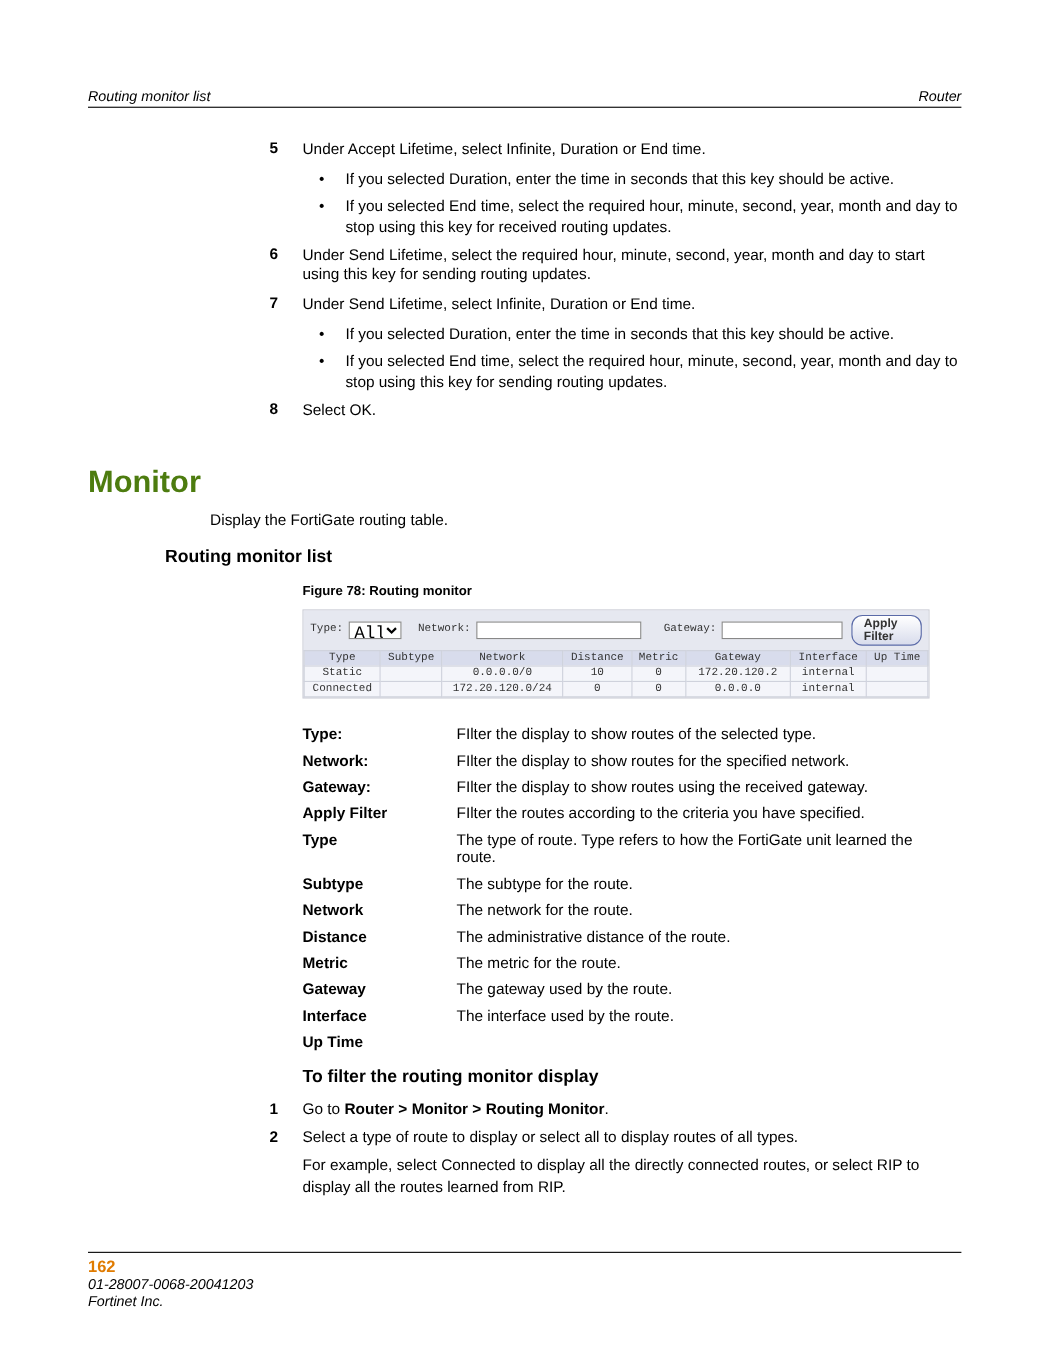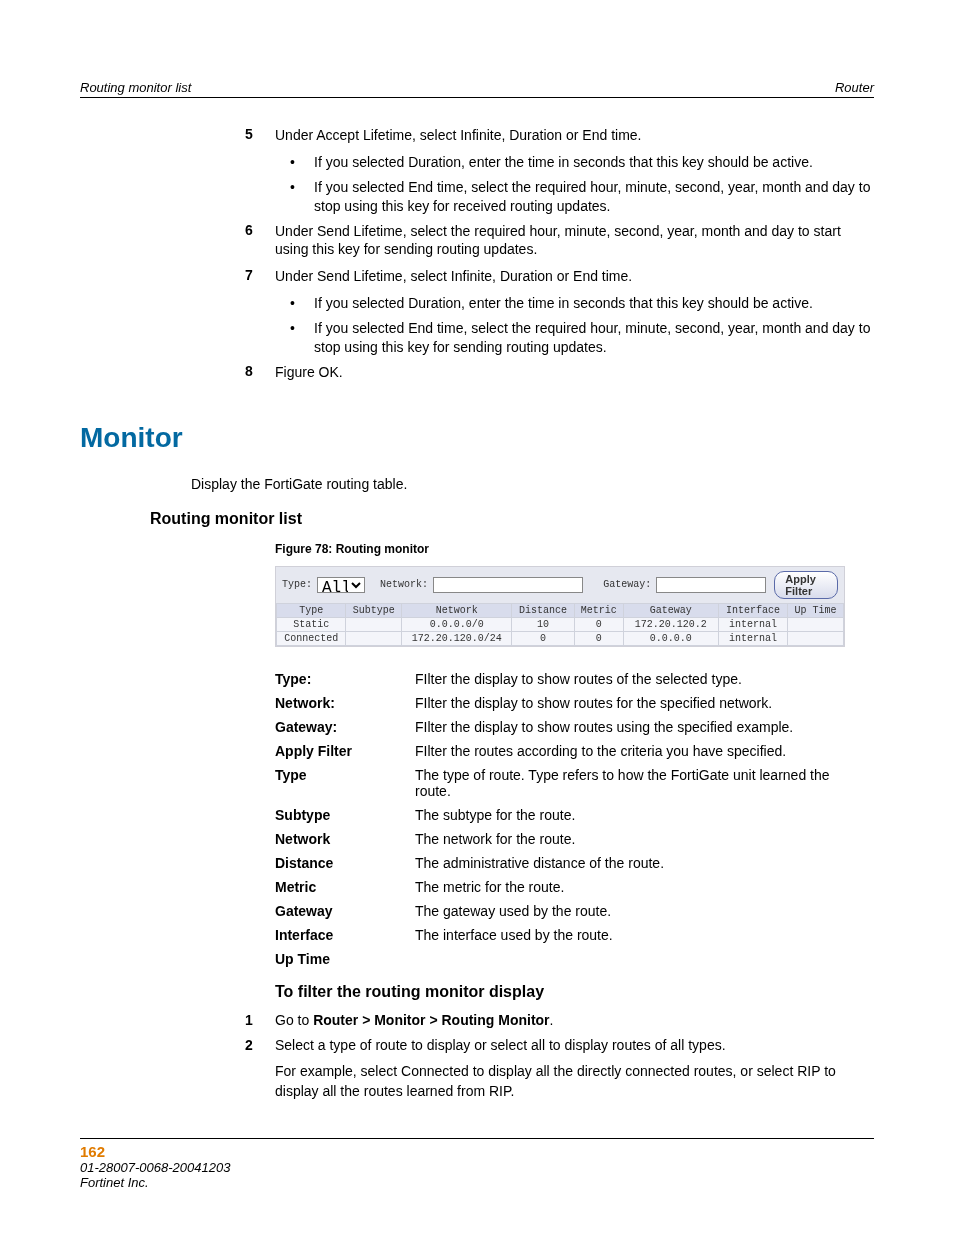--- a/index.html
+++ b/index.html
@@ -22,24 +22,24 @@
     padding-bottom: 2px;
     margin-bottom: 28px;
   }
   .numstep { display: flex; margin: 0 0 8px 165px; }
   .numstep .num { font-weight: bold; width: 30px; flex: 0 0 30px; }
   .numstep .txt { flex: 1; line-height: 1.35; }
   .bullets { margin: 4px 0 6px 210px; }
   .brow { display: flex; margin-bottom: 6px; line-height: 1.35; }
   .bdot { width: 24px; flex: 0 0 24px; text-align: left; }
   h1.monitor {
-    color: #0369a1;
+    color: #4d7c0f;
     font-size: 28px;
     font-weight: bold;
-    margin: 40px 0 22px 0;
+    margin: 40px 0 10px 0;
   }
   .intro { margin-left: 111px; margin-bottom: 18px; }
   h2.subh {
     font-weight: bold;
     font-size: 16px;
     margin: 10px 0 14px 70px;
   }
   .figcap { font-weight: bold; font-size: 12px; margin: 8px 0 10px 195px; }
 
   
@@ -158,21 +158,21 @@
       <div>If you selected Duration, enter the time in seconds that this key should be active.</div>
     </div>
   <div class="brow">
       <div class="bdot">•</div>
       <div>If you selected End time, select the required hour, minute, second, year, month and day to stop using this key for sending routing updates.</div>
     </div>
 </div>
 
 <div class="numstep">
   <div class="num">8</div>
-  <div class="txt">Figure OK.</div>
+  <div class="txt">Select OK.</div>
 </div>
 
 <h1 class="monitor">Monitor</h1>
 <div class="intro">Display the FortiGate routing table.</div>
 <h2 class="subh">Routing monitor list</h2>
 <div class="figcap">Figure 78: Routing monitor</div>
 
 <div class="figpanel">
   <div class="figtop">
     <span class="lbl">Type:</span>
@@ -226,21 +226,21 @@
   <div class="drow">
       <div class="dkey">Type:</div>
       <div class="dval">FIlter the display to show routes of the selected type.</div>
     </div>
   <div class="drow">
       <div class="dkey">Network:</div>
       <div class="dval">FIlter the display to show routes for the specified network.</div>
     </div>
   <div class="drow">
       <div class="dkey">Gateway:</div>
-      <div class="dval">FIlter the display to show routes using the specified example.</div>
+      <div class="dval">FIlter the display to show routes using the received gateway.</div>
     </div>
   <div class="drow">
       <div class="dkey">Apply Filter</div>
       <div class="dval">FIlter the routes according to the criteria you have specified.</div>
     </div>
   <div class="drow">
       <div class="dkey">Type</div>
       <div class="dval">The type of route. Type refers to how the FortiGate unit learned the route.</div>
     </div>
   <div class="drow">

